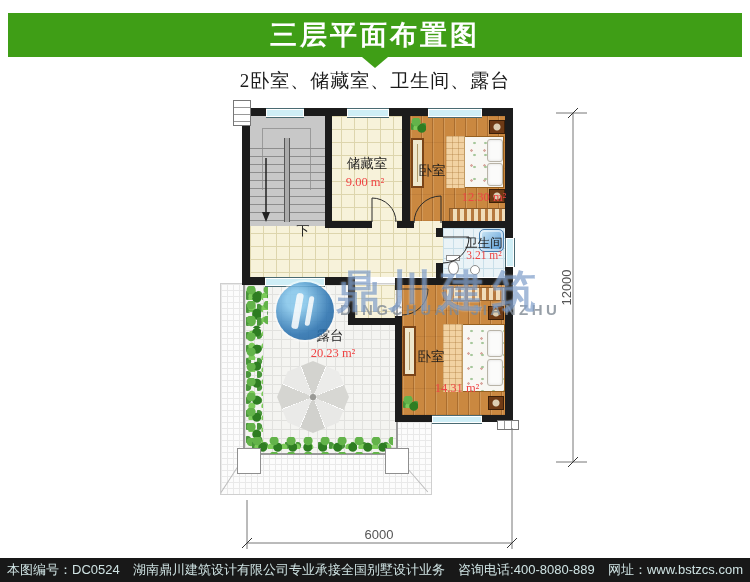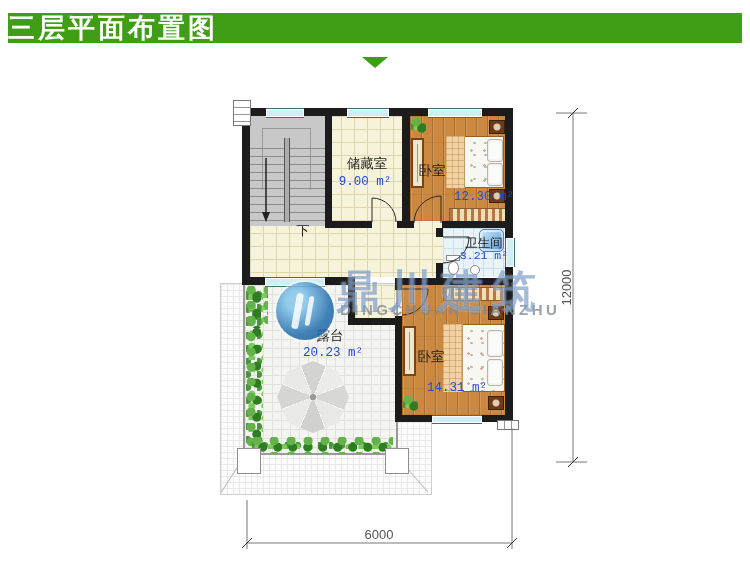--- a/index.html
+++ b/index.html
@@ -1,21 +1,21 @@
 <!DOCTYPE html>
 <html><head>
 <meta charset="utf-8">
 <style>
   html,body{margin:0;padding:0;}
   .page{position:relative;width:750px;height:582px;background:#ffffff;overflow:hidden;
         font-family:"Liberation Sans","DejaVu Sans",sans-serif;}
   .abs{position:absolute;}
   
-  .banner{left:8px;top:13px;width:734px;height:30px;background:#3f9e16;display:flex;
-          align-items:center;justify-content:flex-start;}
+  .banner{left:8px;top:13px;width:734px;height:44px;background:#3f9e16;display:flex;
+          align-items:center;justify-content:center;}
   .banner-title{color:#ffffff;font-size:27px;font-weight:bold;letter-spacing:3px;}
   .banner-tri{left:362px;top:57px;width:0;height:0;border-left:13px solid transparent;
           border-right:13px solid transparent;border-top:11px solid #3f9e16;}
   .subtitle{left:0;top:68px;width:750px;text-align:center;font-size:19px;color:#1b1b1b;
           font-family:"Liberation Serif","DejaVu Serif",serif;letter-spacing:1px;}
   
   .tiles-cream{background-color:#f7f2da;background-image:
       linear-gradient(#ddd5ad 1px,transparent 1px),
       linear-gradient(90deg,#ddd5ad 1px,transparent 1px);background-size:13px 13px;}
   .tiles-terrace{background-color:#f4f4f1;background-image:
@@ -33,21 +33,21 @@
       repeating-linear-gradient(90deg,rgba(96,48,8,.30) 0 1px,rgba(255,244,220,.16) 1px 2px,transparent 2px 11px),
       repeating-linear-gradient(0deg,rgba(96,48,8,.10) 0 1px,transparent 1px 26px);}
   .stairbg{background:#c8c8c8;}
   .wall{background:#1c1c1c;}
   .window{background:#cfeef6;border-top:1px solid #4a6a72;border-bottom:1px solid #4a6a72;
       box-shadow:inset 0 0 0 1px #ffffff;}
   .window-v{background:#cfeef6;border-left:1px solid #4a6a72;border-right:1px solid #4a6a72;
       box-shadow:inset 0 0 0 1px #ffffff;}
   .room-label{font-family:"Liberation Serif","DejaVu Serif",serif;color:#1d1d1d;font-size:13.5px;
       transform:translateX(-50%);white-space:nowrap;z-index:30;}
-  .area-label{font-family:Liberation Mono, monospace;color:#1d4ed8;font-size:12.5px;
+  .area-label{font-family:Liberation Serif, serif;color:#ef4444;font-size:12.5px;
       transform:translateX(-50%);white-space:nowrap;z-index:30;}
   
   .wardrobe{background:#efe7cc;border:2px solid #7a4418;box-sizing:border-box;}
   .wardrobe:after{content:"";position:absolute;left:45%;top:8%;width:1px;height:84%;background:#b09a6a;}
   .bedframe{background:#f8f7f3;border:1px solid #96601f;box-sizing:border-box;
       background-image:radial-gradient(#a6c79b 1px,transparent 1.4px),radial-gradient(#d8a8a0 1px,transparent 1.4px);
       background-size:11px 12px,13px 15px;background-position:0 0,5px 6px;}
   .blanket{background:#f2d2a2;border-right:1px solid #c09a62;box-sizing:border-box;
       background-image:linear-gradient(rgba(170,120,60,.35) 1px,transparent 1px),
       linear-gradient(90deg,rgba(170,120,60,.35) 1px,transparent 1px);background-size:6px 6px;}
@@ -104,20 +104,21 @@
 </style>
 </head>
 <body>
 
 <div class="page">
 
   <div class="abs banner">
     <span class="banner-title">三层平面布置图</span>
   </div>
   <div class="abs banner-tri"></div>
+  <div class="abs subtitle">2卧室、储藏室、卫生间、露台</div>
 
   <div class="abs tiles-eave" style="left:220px;top:283px;width:210px;height:210px;z-index:1;"></div>
   <div class="abs diag" style="left:221px;top:492px;width:43px;transform:rotate(-57deg);z-index:2;"></div>
   <div class="abs diag" style="left:397px;top:456px;width:47px;transform:rotate(49deg);z-index:2;"></div>
 
   <div class="abs tiles-terrace" style="left:243px;top:285px;width:155px;height:170px;z-index:2;box-sizing:border-box;"></div>
   <div class="abs foliage" style="left:246px;top:288px;width:17px;height:162px;z-index:3;"></div>
   <div class="abs foliage" style="left:252px;top:437px;width:141px;height:17px;z-index:3;"></div>
   <div class="abs foliage" style="left:246px;top:286px;width:22px;height:42px;z-index:3;"></div>
   <div class="abs umbrella" style="left:277px;top:361px;width:72px;height:72px;z-index:4;"></div>
@@ -228,14 +229,20 @@
   <div class="abs dim-label" style="left:544px;top:280px;width:44px;transform:rotate(-90deg);">12000</div>
   <div class="abs dim-label" style="left:357px;top:527px;width:44px;">6000</div>
 
   <div class="abs wm wm-circle">
     <div class="abs wm-bar" style="left:18px;top:11px;width:7px;height:36px;transform:rotate(10deg);"></div>
     <div class="abs wm-bar" style="left:31px;top:14px;width:5px;height:30px;transform:rotate(10deg);"></div>
   </div>
   <div class="abs wm wm-en">DINGCHUAN JIANZHU</div>
   <div class="abs wm wm-cn">鼎川建筑</div>
 
+  <div class="abs footer">
+    <span>本图编号：DC0524</span>
+    <span>湖南鼎川建筑设计有限公司专业承接全国别墅设计业务</span>
+    <span>咨询电话:400-8080-889</span>
+    <span>网址：www.bstzcs.com</span>
+  </div>
 
 </div>
 
 </body></html>

